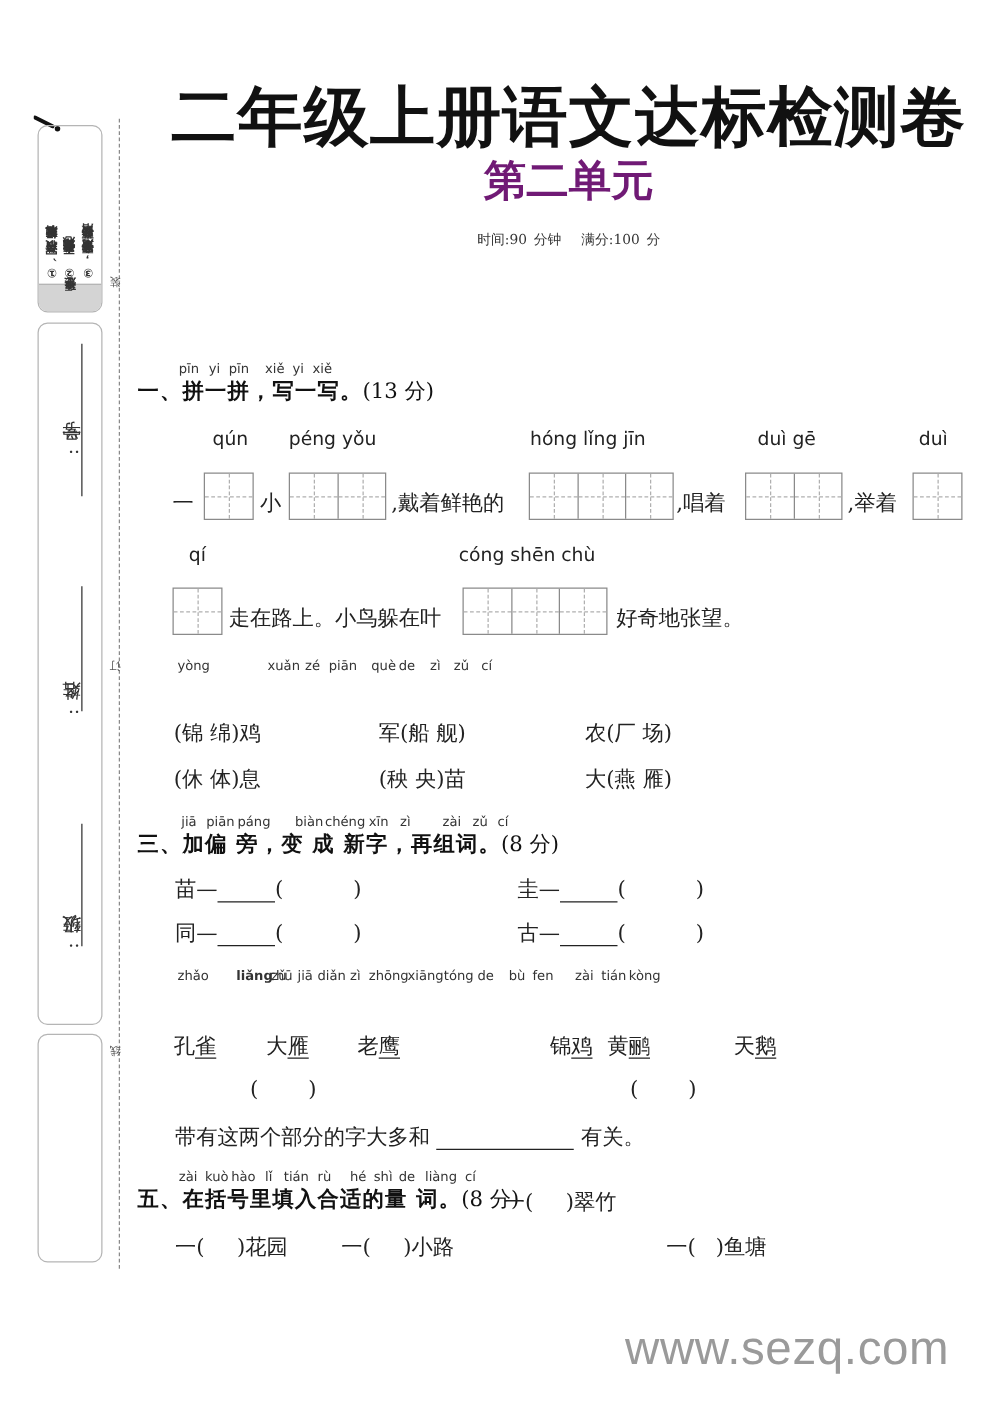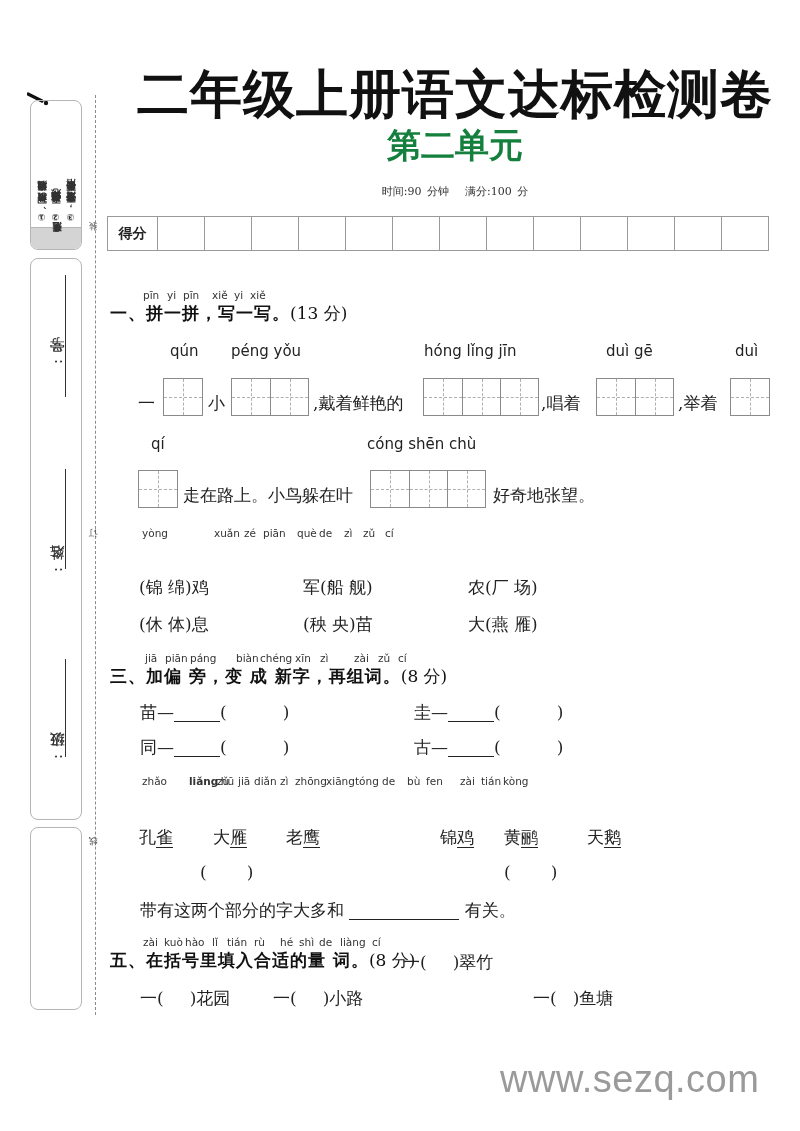--- a/index.html
+++ b/index.html
@@ -64,21 +64,21 @@
   }
 
   
   .title {
     position: absolute; left: 110px; width: 690px; top: 68px; text-align: center;
     font-family: "DejaVu Sans", sans-serif; font-weight: bold; font-size: 52px; letter-spacing: 1px;
     color: #111; line-height: 1;
   }
   .subtitle {
     position: absolute; left: 110px; width: 690px; top: 128px; text-align: center;
-    font-family: "DejaVu Sans", sans-serif; font-weight: bold; font-size: 34px; color: #15803d; line-height: 1;
+    font-family: "DejaVu Sans", sans-serif; font-weight: bold; font-size: 34px; color: #701a75; line-height: 1;
   }
   .meta {
     position: absolute; left: 110px; width: 690px; top: 184px; text-align: center;
     font-size: 11px; color: #333; word-spacing: 2px;
   }
   .meta span + span { margin-left: 16px; }
 
   
   table.score {
     position: absolute; left: 107px; top: 216px; width: 662px; border-collapse: collapse;
@@ -173,36 +173,20 @@
 <span class="bind-mark" style="top:853px;">线</span>
 
 <div class="title">二年级上册语文达标检测卷</div>
 <div class="subtitle">第二单元</div>
 <div class="meta">
   <span>时间:90 分钟</span><span>满分:100 分</span>
 </div>
 
 <table class="score">
   <tbody>
-  <tr>
-    <td class="head">得分</td>
-    <td></td>
-    <td></td>
-    <td></td>
-    <td></td>
-    <td></td>
-    <td></td>
-    <td></td>
-    <td></td>
-    <td></td>
-    <td></td>
-    <td></td>
-    <td></td>
-    <td></td>
-  </tr>
 </tbody>
   </table>
 
 <div class="sec" style="top:288px;">
   <div class="pinyin-row" style="width:300px;">
     <span style="left:33px;">pīn</span>
     <span style="left:57px;">yi</span>
     <span style="left:73px;">pīn</span>
     <span style="left:102px;">xiě</span>
     <span style="left:124px;">yi</span>
@@ -324,21 +308,21 @@
     <span style="left:350px;">zài</span>
     <span style="left:371px;">tián</span>
     <span style="left:393px;">kòng</span>
   </div>
 </div>
 
 <div class="txt" style="left:139px; top:829px;"><span>孔</span><span class="dotted-u">雀</span></div>
 <div class="txt" style="left:213px; top:829px;"><span>大</span><span class="dotted-u">雁</span></div>
 <div class="txt" style="left:286px; top:829px;"><span>老</span><span class="dotted-u">鹰</span></div>
 <div class="txt" style="left:440px; top:829px;"><span>锦</span><span class="dotted-u">鸡</span></div>
-<div class="txt" style="left:504px; top:829px;"><span>黄</span><span class="dotted-u">鹂</span></div>
+<div class="txt" style="left:486px; top:829px;"><span>黄</span><span class="dotted-u">鹂</span></div>
 <div class="txt" style="left:587px; top:829px;"><span>天</span><span class="dotted-u">鹅</span></div>
 
 <div class="txt" style="left:200px; top:864px;">(<span style="display:inline-block;width:40px;"></span>)</div>
 <div class="txt" style="left:504px; top:864px;">(<span style="display:inline-block;width:40px;"></span>)</div>
 
 <div class="txt" style="left:140px; top:902px;">
   <span>带有这两个部分的字大多和</span>
   <span class="uline" style="width:110px;">&nbsp;</span>
   <span>有关。</span>
 </div>

